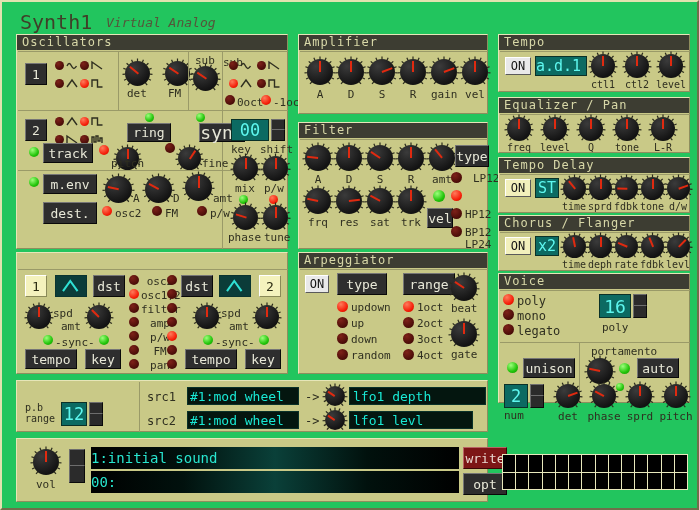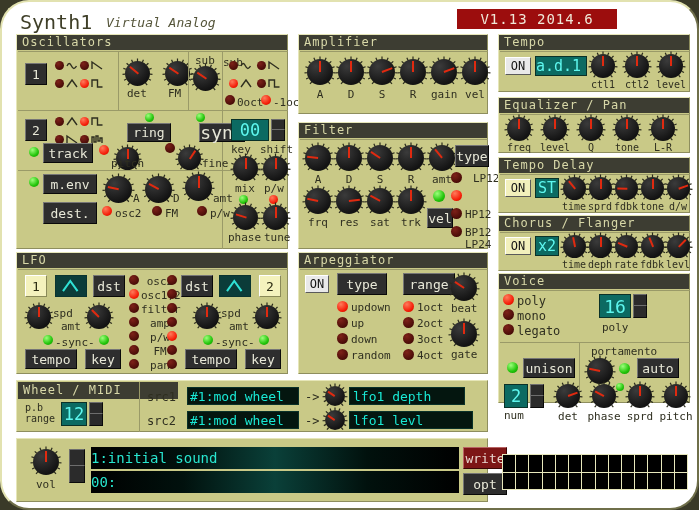--- a/index.html
+++ b/index.html
@@ -2,28 +2,27 @@
 <html><head>
 <meta charset="utf-8">
 <style>
   html,body{margin:0;padding:0;background:#3a3a28;}
   body{
     font-family:"DejaVu Sans Mono","Liberation Mono",monospace;
     -webkit-font-smoothing:none;
   }
   #app{
     position:relative;width:699px;height:510px;
-    background:#ffffff;
+    background:#22c55e;
     overflow:hidden;
     border-top:2px solid #e2e2b0;
     border-left:2px solid #e2e2b0;
     border-bottom:2px solid #6f6f4a;
     border-right:2px solid #6f6f4a;
     box-sizing:border-box;
-    border-radius:29px;
   }
   .abs{position:absolute;box-sizing:border-box;}
 
   
   .app-title{font-size:20px;color:#3f3f28;letter-spacing:0px;}
   .app-sub{font-size:13px;color:#55553a;font-style:italic;}
   .version{
     background:#9c0d0d;color:#f0e8d8;font-size:14px;
     padding:2px 8px 3px 8px;letter-spacing:1px;
   }
@@ -133,21 +132,20 @@
   .keygrid .kcol:last-child{margin-right:0;}
   .keygrid .kcell{flex:1;background:#000;margin-bottom:1px;}
   .keygrid .kcol .kcell:last-child{margin-bottom:0;}
 </style>
 </head>
 <body>
 
 <div id="app">
     <div class="app-title abs" style="left:18px;top:8px;">Synth1</div>
     <div class="app-sub abs" style="left:104px;top:13px;">Virtual Analog</div>
-    <div class="version abs" style="left:455px;top:7px;width:160px;height:20px;line-height:16px;text-align:center;">V1.13 2014.6</div>
     <div class="panel abs" style="left:14px;top:32px;width:272px;height:215px;">
       <div class="phead">Oscillators</div>
       <div class="subdiv" style="left:1px;top:16px;width:270px;"></div>
       <div class="subdiv" style="left:1px;top:75px;width:270px;"></div>
       <div class="subdiv" style="left:1px;top:135px;width:270px;"></div>
       <div class="vdiv" style="left:205px;top:17px;height:197px;"></div>
       <div class="vdiv" style="left:101px;top:17px;height:58px;"></div>
       <div class="btn-num abs" style="left:8px;top:28px;width:22px;height:22px;font-size:13px;">1</div>
       <div class="led red-off abs" style="left:38px;top:26px;width:9px;height:9px;"></div>
       <svg width="13" height="11" viewBox="0 0 13 11" style="position:absolute;left:49px;top:25px;">
@@ -757,21 +755,20 @@
       <div class="led red-off abs" style="left:152px;top:49px;width:11px;height:11px;"></div>
       <div class="lbl abs" style="left:174px;top:50px;">LP12</div>
       <div class="led red-on abs" style="left:152px;top:67px;width:11px;height:11px;"></div>
       <div class="lbl abs" style="left:166px;top:68px;margin-top:48px;">LP24</div>
       <div class="led red-off abs" style="left:152px;top:85px;width:11px;height:11px;"></div>
       <div class="lbl abs" style="left:166px;top:86px;">HP12</div>
       <div class="led red-off abs" style="left:152px;top:103px;width:11px;height:11px;"></div>
       <div class="lbl abs" style="left:166px;top:104px;">BP12</div>
     </div>
     <div class="panel abs" style="left:14px;top:250px;width:272px;height:122px;">
-      <div class="phead">LFO</div>
       <div class="subdiv" style="left:1px;top:16px;width:270px;"></div>
       <div class="btn-yellow abs" style="left:8px;top:22px;width:22px;height:22px;font-size:13px;">1</div>
       <div class="wfbox abs" style="left:38px;top:22px;width:32px;height:22px;"></div>
       <svg width="20" height="16" viewBox="0 0 13 11" style="position:absolute;left:44px;top:25px;">
         <path d="M1 9 L6 2 L11 9" stroke="#2fe0d4" stroke-width="1.4" fill="none" stroke-linejoin="miter" stroke-linecap="butt"></path>
       </svg>
       <div class="btn abs" style="left:76px;top:22px;width:32px;height:22px;font-size:13px;">dst</div>
       <div class="knob abs" style="left:10px;top:52px;width:24px;height:24px;">
         <div class="tickring"><svg width="30" height="30" viewBox="0 0 30 30">
             <line x1="7.415106205698834" y1="24.03932442880394" x2="5.679579659545178" y2="26.107644425225182" stroke="#2a2a1c" stroke-width="1.2"></line>
@@ -1429,21 +1426,20 @@
           <line x1="26.088372925273717" y1="10.964162308757107" x2="28.62554300139567" y2="10.040707921777802" stroke="#2a2a1c" stroke-width="1.2"></line>
           <line x1="26.780036267600963" y1="15.686108981143612" x2="29.47546829493339" y2="15.843100019201895" stroke="#2a2a1c" stroke-width="1.2"></line>
           <line x1="25.544865155816268" y1="20.295830326365444" x2="27.957673284689484" y2="21.50758811290669" stroke="#2a2a1c" stroke-width="1.2"></line>
           <line x1="22.584893794301166" y1="24.03932442880394" x2="24.320420340454824" y2="26.107644425225182" stroke="#2a2a1c" stroke-width="1.2"></line>
         </svg></div>
       <div class="ptr" style="height:10.08px;margin-left:-1px;margin-top:-10.08px;transform:rotate(0deg);"></div>
     </div>
     <div class="lbl abs" style="left: 654px; top: 409px; width: 40px; text-align: center;">pitch</div>
     <div class="led grn-on abs" style="left:614px;top:381px;width:8px;height:8px;"></div>
     <div class="panel abs" style="left:14px;top:378px;width:472px;height:52px;">
-      <div class="abs" style="left:1px;top:1px;width:160px;height:17px;background:#3d3d32;color:#d8d8a8;font-size:12px;line-height:17px;padding-left:5px;letter-spacing:1px;">Wheel / MIDI</div>
       <div class="lbl10 abs" style="left:8px;top:22px;">p.b</div>
       <div class="lbl10 abs" style="left:8px;top:33px;">range</div>
       <div class="lcd abs center teal" style="left:44px;top:21px;width:26px;height:24px;font-size:17px;">12</div>
       <div class="spin abs" style="left:72px;top:21px;width:14px;height:24px;">
         <div style="position:absolute;left:0;right:0;top:0;height:11px;background:#2b2b2b;border-top:1px solid #6d6d6d;border-left:1px solid #6d6d6d;border-right:1px solid #0a0a0a;border-bottom:1px solid #0a0a0a;"></div>
         <div style="position:absolute;left:0;right:0;bottom:0;height:11px;background:#2b2b2b;border-top:1px solid #6d6d6d;border-left:1px solid #6d6d6d;border-right:1px solid #0a0a0a;border-bottom:1px solid #0a0a0a;"></div>
       </div>
       <div class="vdiv" style="left:122px;top:1px;height:50px;"></div>
       <div class="lbl12 abs" style="left:130px;top:10px;">src1</div>
       <div class="lcd abs " style="left: 170px; top: 6px; width: 112px; height: 18px; font-size: 13px; padding-left: 2px;">#1:mod wheel</div>
@@ -1459,21 +1455,21 @@
             <line x1="13" y1="3.1999999999999993" x2="13" y2="0.5" stroke="#2a2a1c" stroke-width="1.2"></line>
             <line x1="16.881581707183734" y1="4.001482152573313" x2="17.950997075489457" y2="1.5222986639965743" stroke="#2a2a1c" stroke-width="1.2"></line>
             <line x1="20.12826168741588" y1="6.274831948886409" x2="22.092170519663107" y2="4.421979526640829" stroke="#2a2a1c" stroke-width="1.2"></line>
             <line x1="22.208987683701903" y1="9.648202595408446" x2="24.746157759823852" y2="8.72474820842914" stroke="#2a2a1c" stroke-width="1.2"></line>
             <line x1="22.783419951058427" y1="13.56981932332266" x2="25.47885197839085" y2="13.726810361380945" stroke="#2a2a1c" stroke-width="1.2"></line>
             <line x1="21.757599875169443" y1="17.39823196596452" x2="24.170408004042656" y2="18.60998975250577" stroke="#2a2a1c" stroke-width="1.2"></line>
             <line x1="19.299318574928087" y1="20.507235542565983" x2="21.034845121081744" y2="22.575555538987224" stroke="#2a2a1c" stroke-width="1.2"></line>
           </svg></div>
         <div class="ptr" style="height:8.4px;margin-left:-1px;margin-top:-8.4px;transform:rotate(-56deg);"></div>
       </div>
-      <div class="lcd abs " style="left: 332px; top: 6px; width: 116px; height: 18px; font-size: 13px; padding-left: 3px;">lfo1 depth</div>
+      <div class="lcd abs " style="left: 332px; top: 6px; width: 137px; height: 18px; font-size: 13px; padding-left: 3px;">lfo1 depth</div>
       <div class="lbl12 abs" style="left:130px;top:34px;">src2</div>
       <div class="lcd abs " style="left: 170px; top: 30px; width: 112px; height: 18px; font-size: 13px; padding-left: 2px;">#1:mod wheel</div>
       <div class="lbl12 abs" style="left:288px;top:34px;">-&gt;</div>
       <div class="knob abs" style="left:308px;top:29px;width:20px;height:20px;">
         <div class="tickring"><svg width="26" height="26" viewBox="0 0 26 26">
             <line x1="6.700681425071913" y1="20.507235542565983" x2="4.965154878918257" y2="22.575555538987224" stroke="#2a2a1c" stroke-width="1.2"></line>
             <line x1="4.242400124830558" y1="17.39823196596453" x2="1.8295919959573475" y2="18.609989752505776" stroke="#2a2a1c" stroke-width="1.2"></line>
             <line x1="3.2165800489415712" y1="13.569819323322662" x2="0.5211480216091484" y2="13.726810361380947" stroke="#2a2a1c" stroke-width="1.2"></line>
             <line x1="3.7910123162980973" y1="9.648202595408446" x2="1.2538422401761462" y2="8.72474820842914" stroke="#2a2a1c" stroke-width="1.2"></line>
             <line x1="5.871738312584123" y1="6.27483194888641" x2="3.9078294803368916" y2="4.421979526640831" stroke="#2a2a1c" stroke-width="1.2"></line>

